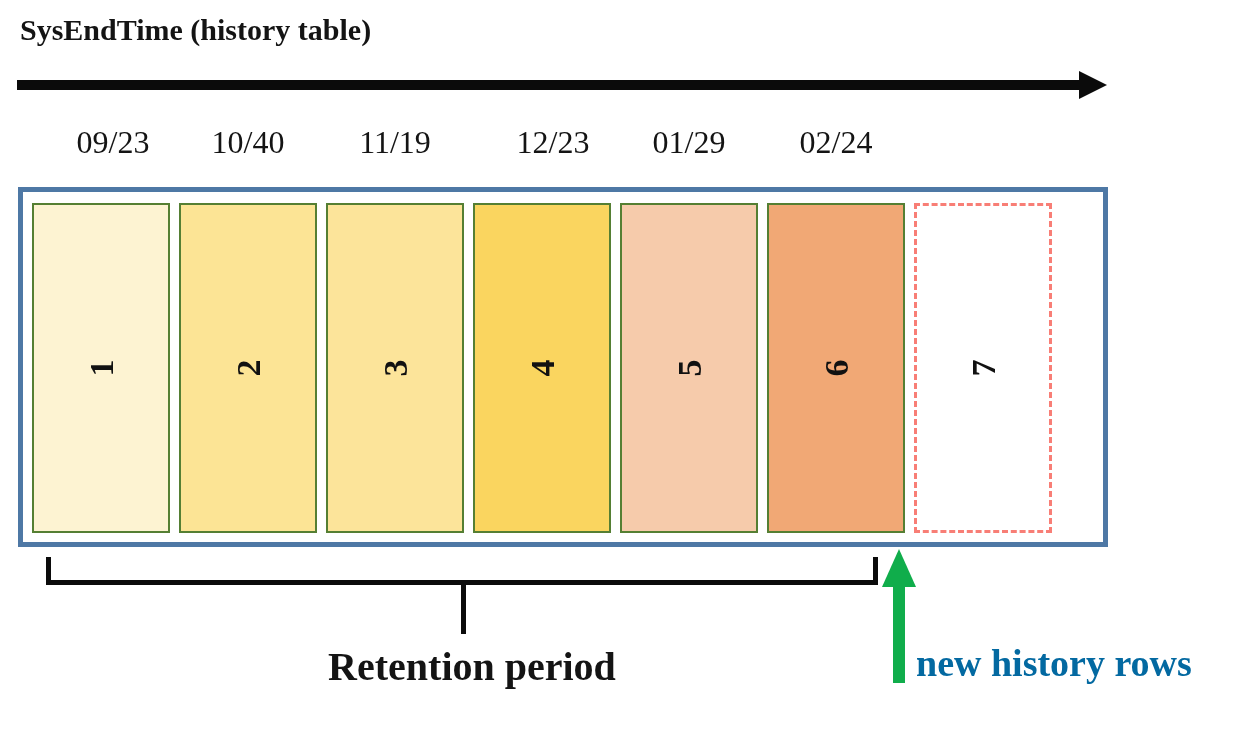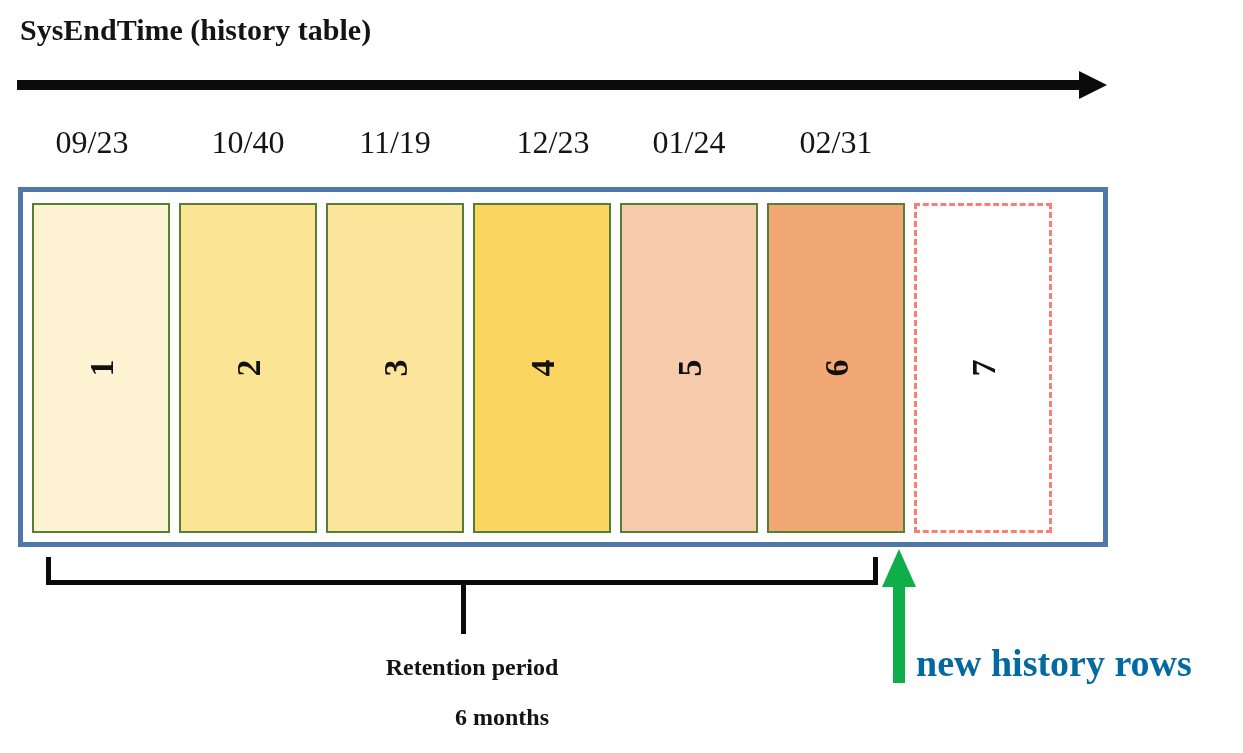--- a/index.html
+++ b/index.html
@@ -27,21 +27,21 @@
   }
   .partition{
     position:absolute;top:203px;width:138px;height:330px;box-sizing:border-box;
     display:flex;align-items:center;justify-content:center;
   }
   .partition .num{
     transform:rotate(-90deg);font-size:34px;font-weight:bold;color:#111;
   }
   .bracket{position:absolute;background:#0b0b0b;}
   .retention-line{
-    position:absolute;width:400px;text-align:center;font-size:24px;
+    position:absolute;width:400px;text-align:center;font-size:40px;
     font-weight:bold;line-height:38px;color:#141414;
   }
   .green-shaft{position:absolute;left:893px;top:584px;width:12px;height:99px;}
   .green-head{
     position:absolute;left:882px;top:549px;width:0;height:0;
     border-left:17px solid transparent;border-right:17px solid transparent;
     border-bottom:38px solid #10AD4B;
   }
   .new-rows-label{
     position:absolute;left:916px;top:644px;font-size:38px;font-weight:bold;
@@ -52,26 +52,26 @@
 <body>
 
 <div class="stage">
 
   <div class="title">SysEndTime (history table)</div>
 
   <div class="axis-line"></div>
   <div class="axis-head"></div>
 
   <div id="months">
-      <div class="month-label" style="left: 23px;">09/23</div>
+      <div class="month-label" style="left: 44px;">09/23</div>
       <div class="month-label" style="left: 179px;">10/40</div>
       <div class="month-label" style="left: 326px;">11/19</div>
       <div class="month-label" style="left: 484px;">12/23</div>
-      <div class="month-label" style="left: 620px;">01/24</div>
-      <div class="month-label" style="left: 767px;">02/31</div>
+      <div class="month-label" style="left: 620px;">01/29</div>
+      <div class="month-label" style="left: 767px;">02/24</div>
     </div>
 
   <div class="outer-box" style="border-color: rgb(78, 120, 165);"></div>
 
   <div id="partitions">
       <div class="partition" style="left: 32px; background: rgb(253, 243, 210); border: 2px solid rgb(85, 127, 51);">
         <span class="num">1</span>
       </div>
       <div class="partition" style="left: 179px; background: rgb(252, 228, 149); border: 2px solid rgb(85, 127, 51);">
         <span class="num">2</span>
@@ -92,20 +92,19 @@
         <span class="num">7</span>
       </div>
     </div>
 
   <div class="bracket" style="left:46px;top:557px;width:5px;height:28px;"></div>
   <div class="bracket" style="left:46px;top:580px;width:832px;height:5px;"></div>
   <div class="bracket" style="left:873px;top:557px;width:5px;height:28px;"></div>
   <div class="bracket" style="left:461px;top:585px;width:5px;height:49px;"></div>
 
   <div class="retention-line" style="left:272px;top:648px;">Retention period</div>
-  <div class="retention-line" style="left:302px;top:698px;">6 months</div>
 
   <div class="green-head" style="border-bottom-color: rgb(16, 173, 75);"></div>
   <div class="green-shaft" style="background: rgb(16, 173, 75);"></div>
 
   <div class="new-rows-label">new history rows</div>
 
 </div>
 
 </body></html>

